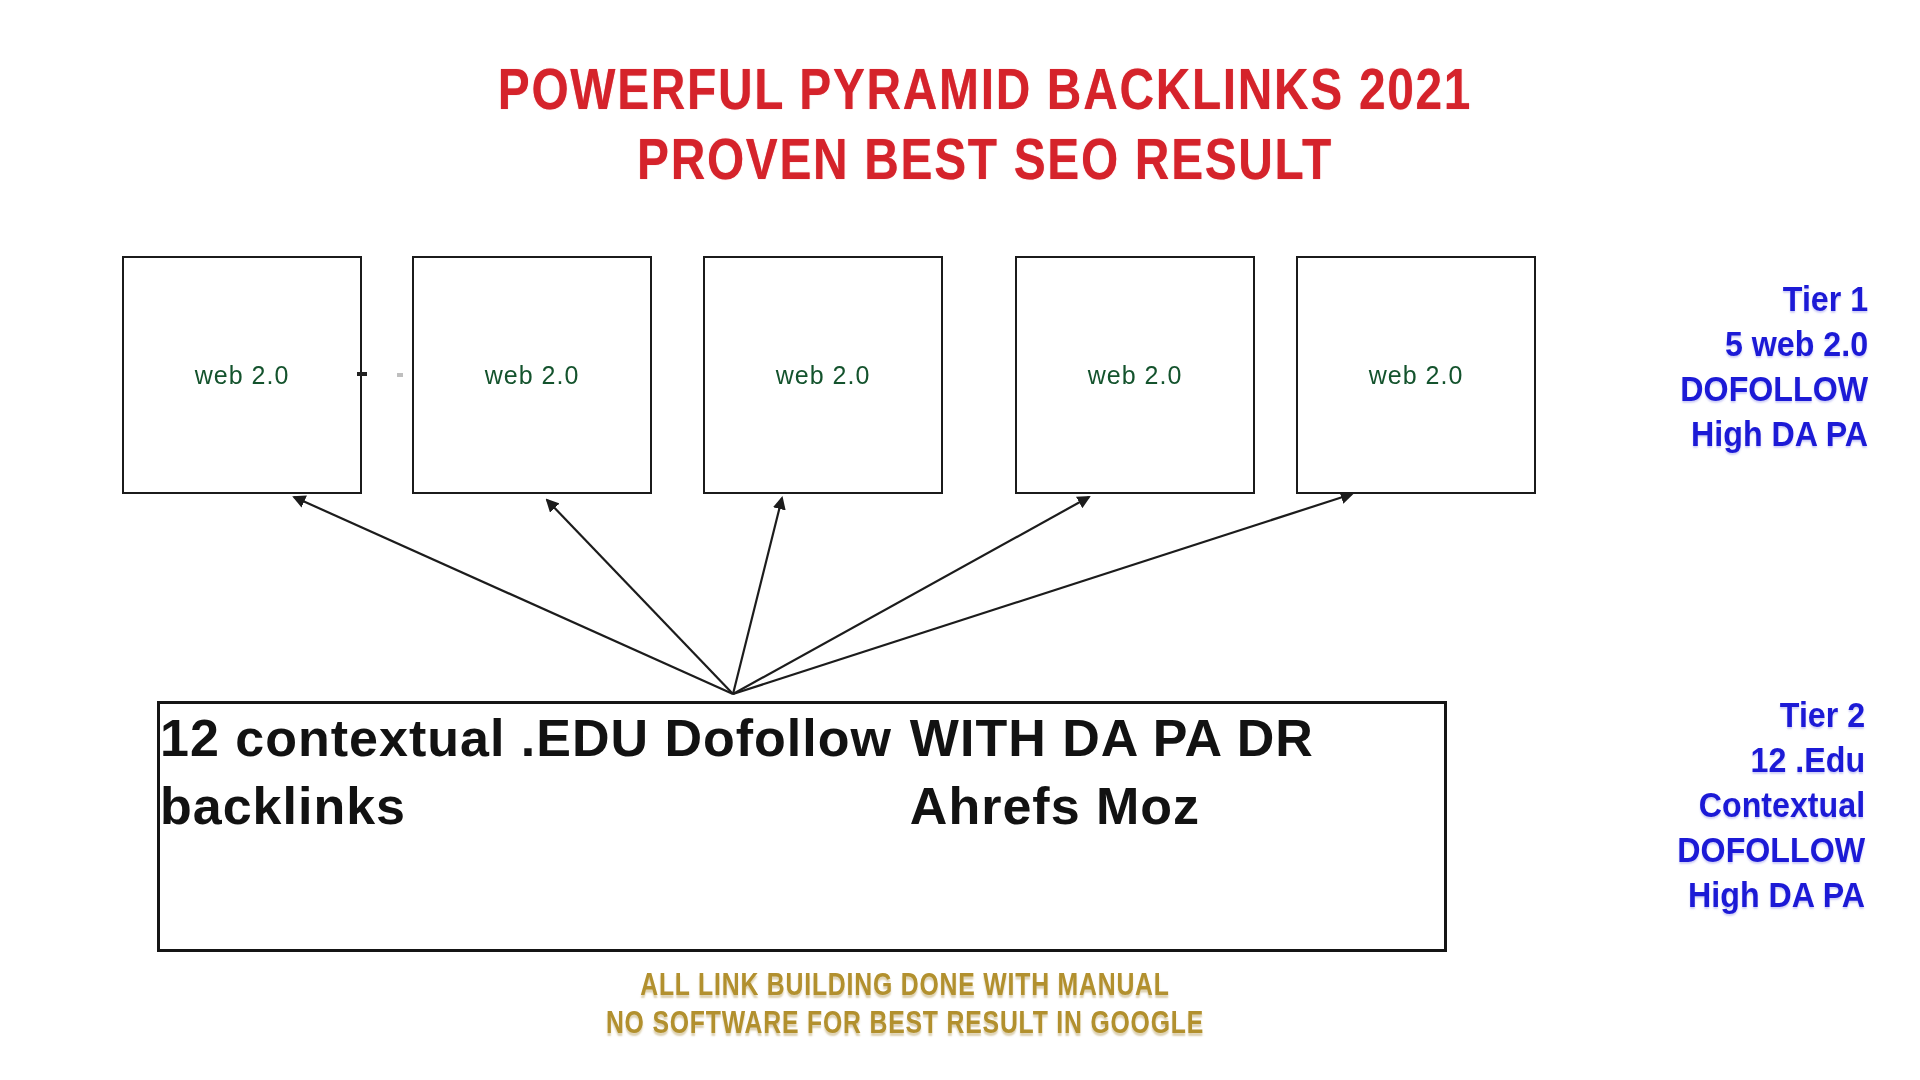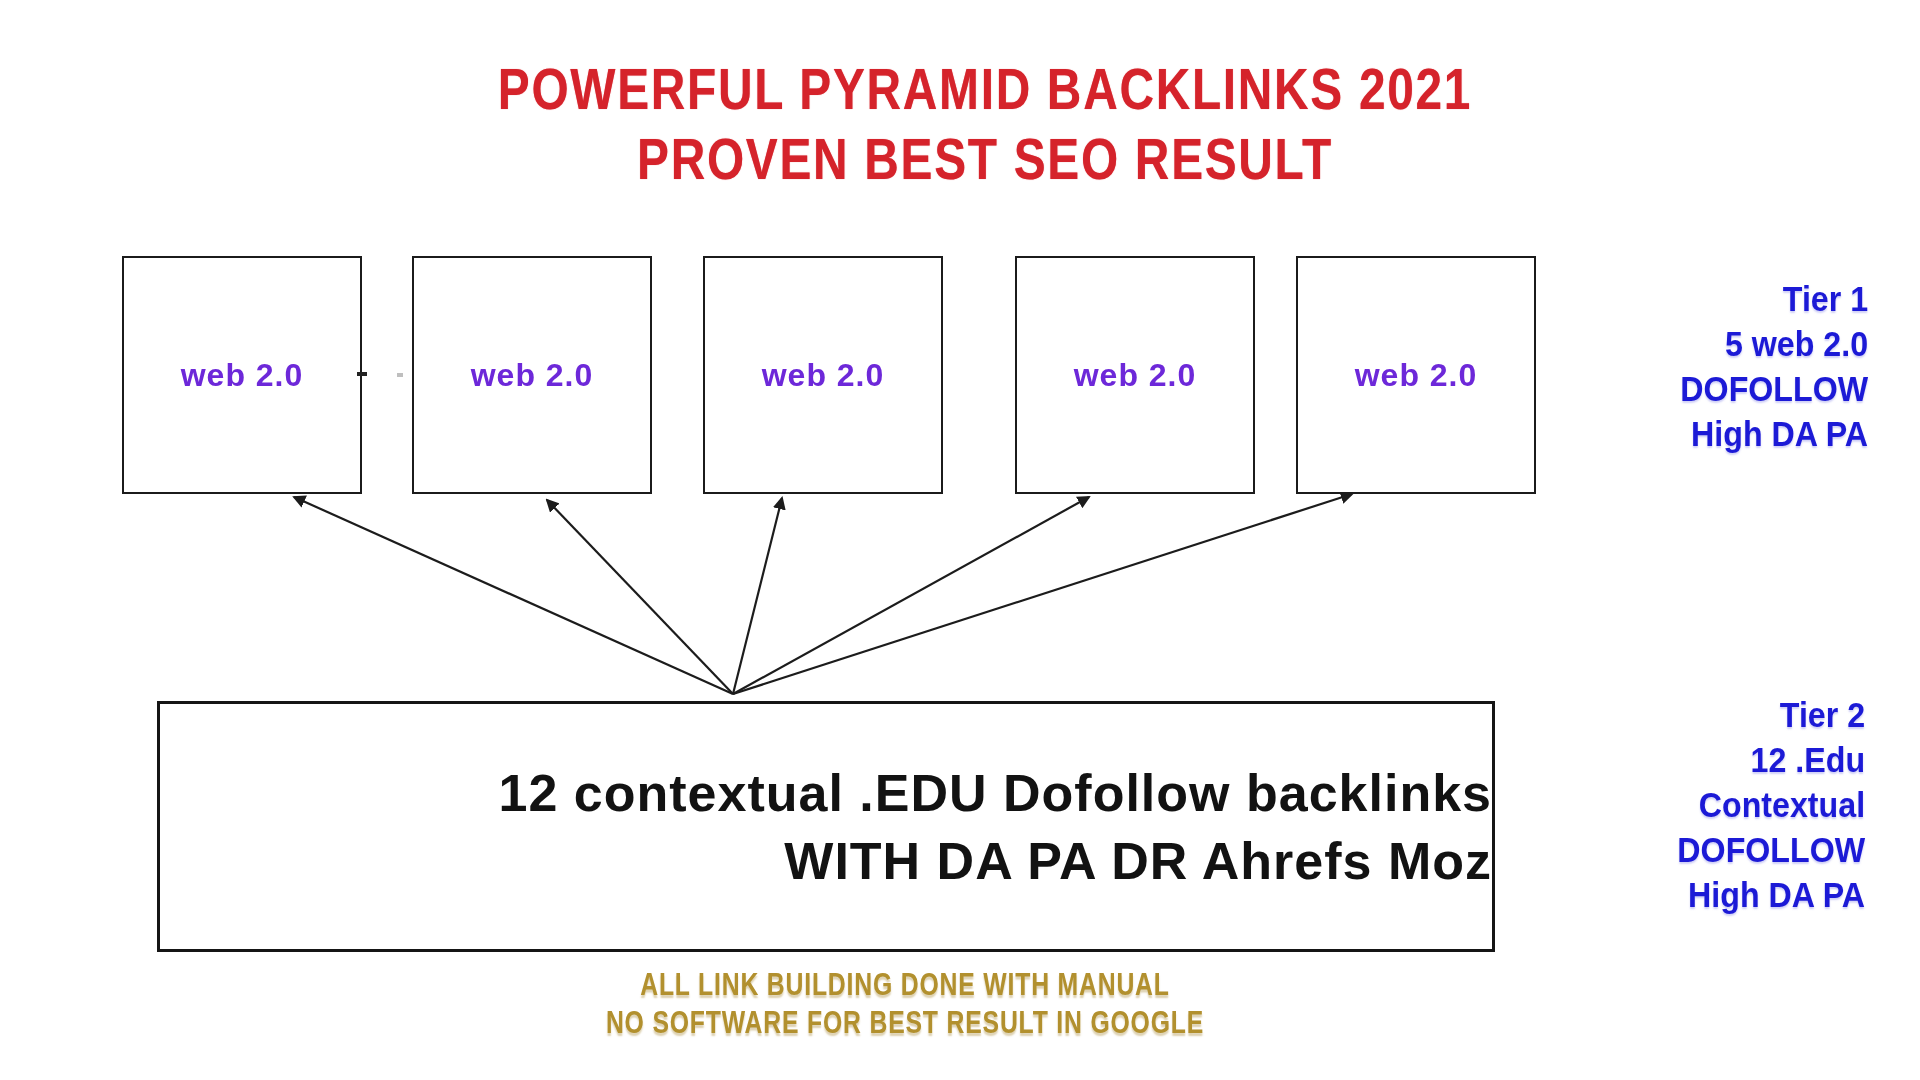--- a/index.html
+++ b/index.html
@@ -14,35 +14,35 @@
     color:#d5232b;font-weight:bold;font-size:57px;line-height:70px;
     letter-spacing:2px;transform:scaleX(0.84);transform-origin:50% 0;
     text-shadow:0 0 1px rgba(213,35,43,.6);
   }
 
   
   .t1box{
     position:absolute;top:256px;width:236px;height:234px;background:#fff;
     border:2px solid #1b1b1b;display:flex;align-items:center;justify-content:center;
   }
-  .t1box .lbl{font-size:32px;font-weight:bold;color:#6d28d9;letter-spacing:1px;}
+  .t1box .lbl{font-size:25px;font-weight:normal;color:#14532d;letter-spacing:1px;}
   .b1{left:122px}.b2{left:412px}.b3{left:703px}.b4{left:1015px}.b5{left:1296px}
 
   
   .tick1{position:absolute;left:357px;top:372px;width:10px;height:4px;background:#222;}
   .tick2{position:absolute;left:397px;top:373px;width:6px;height:4px;background:#8a8a8a;opacity:.55;}
 
   
   .arrows{position:absolute;left:0;top:0;width:1920px;height:1080px;pointer-events:none;}
 
   
   .bottom-box{
     position:absolute;left:157px;top:701px;width:1284px;height:245px;background:#fff;
-    border:3px solid #151515;display:flex;flex-direction:column;
-    align-items:flex-end;justify-content:center;padding-left:48px;
+    border:3px solid #151515;display:flex;flex-direction:row;
+    align-items:flex-start;justify-content:center;
   }
   .bottom-box .bl{
     font-size:52px;font-weight:bold;color:#121212;line-height:68px;letter-spacing:1px;
   }
 
   
   .annotation{
     position:absolute;text-align:right;color:#1c1ad6;font-weight:bold;
     font-size:35px;line-height:45px;transform:scaleX(0.92);transform-origin:100% 0;
     text-shadow:0 2px 2px rgba(120,120,230,.35);

